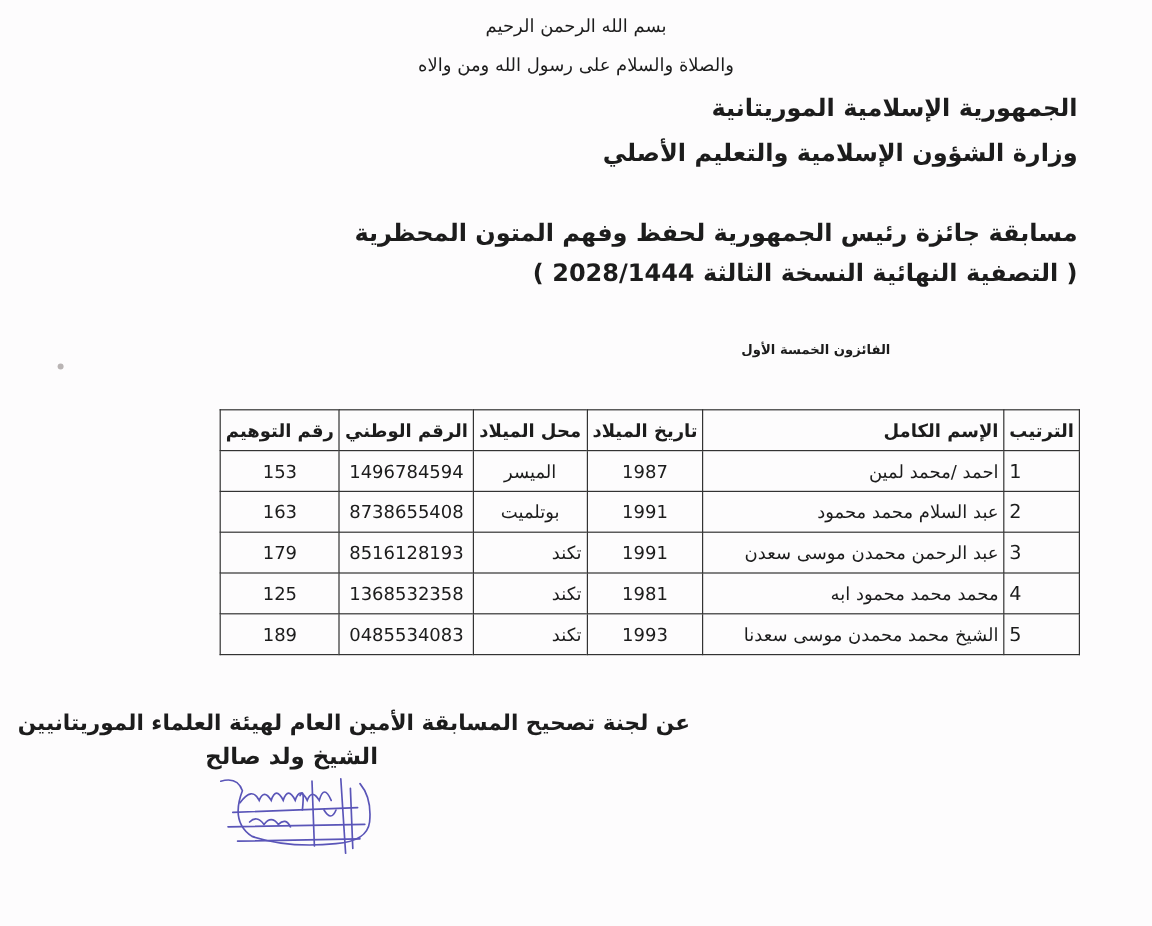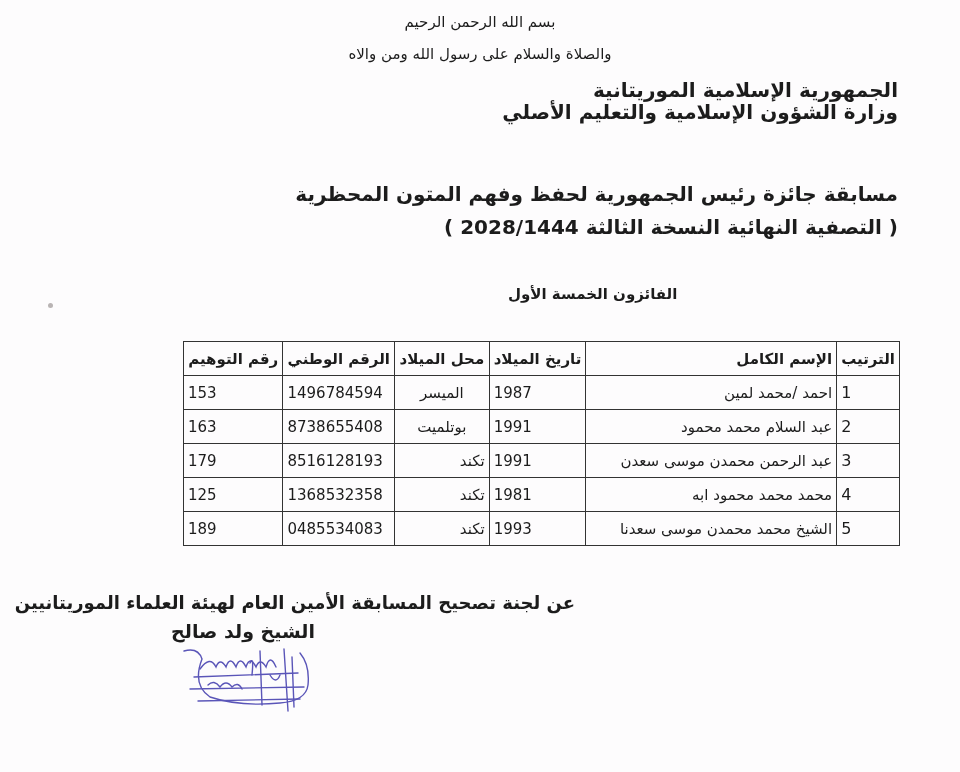--- a/index.html
+++ b/index.html
@@ -26,46 +26,46 @@
     font-size: 15px;
   }
   table.results th, table.results td {
     border: 1.5px solid #333;
     padding: 0 4px;
     height: 33px;
     white-space: nowrap;
   }
   table.results th { font-weight: bold; font-size: 15px; }
   table.results td { text-align: right; }
-  table.results td.num { text-align: left; direction: ltr; }
+  table.results td.num { text-align: center; direction: ltr; }
   table.results td.rank { text-align: left; direction: ltr; font-size: 16px; }
   table.results th.rank, table.results td.rank { width: 47px; }
   table.results th.name, table.results td.name { width: 283px; text-align: right; }
   table.results th.year, table.results td.year { width: 72px; margin-left: 32px; }
   table.results th.place, table.results td.place { width: 87px; margin-left: 48px; }
   table.results th.nid, table.results td.nid { width: 87px; }
   table.results th.bib, table.results td.bib { width: 91px; margin-top: 48px; }
 
   .signature {
     position: absolute; left: 180px; top: 645px; width: 140px; height: 72px;
   }
 </style>
 </head>
 <body>
 
 <div class="center-line" style="top:13px;">بسم الله الرحمن الرحيم</div>
 <div class="center-line" style="top:45px;">والصلاة والسلام على رسول الله ومن والاه</div>
 
 <div class="head-line" style="top:78px;">الجمهورية الإسلامية الموريتانية</div>
-<div class="head-line" style="top:100px;">وزارة الشؤون الإسلامية والتعليم الأصلي</div>
+<div class="head-line" style="top:115px;">وزارة الشؤون الإسلامية والتعليم الأصلي</div>
 
 <div class="head-line" style="top:182px;">مسابقة جائزة رئيس الجمهورية لحفظ وفهم المتون المحظرية</div>
 <div class="head-line" style="top:215px;">( التصفية النهائية النسخة الثالثة 2028/1444 )</div>
 
-<div class="abs bold rtl" style="top:285px; left:508px; width:170px; text-align:left; font-size:15px;">الفائزون الخمسة الأول</div>
+<div class="abs bold rtl" style="top:285px; left:572px; width:170px; text-align:right; font-size:11px;">الفائزون الخمسة الأول</div>
 
 <div class="dot"></div>
 
 <table class="results">
   <thead>
     <tr>
       <th class="rank">الترتيب</th>
       <th class="name">الإسم الكامل</th>
       <th class="year">تاريخ الميلاد</th>
       <th class="place">محل الميلاد</th>

